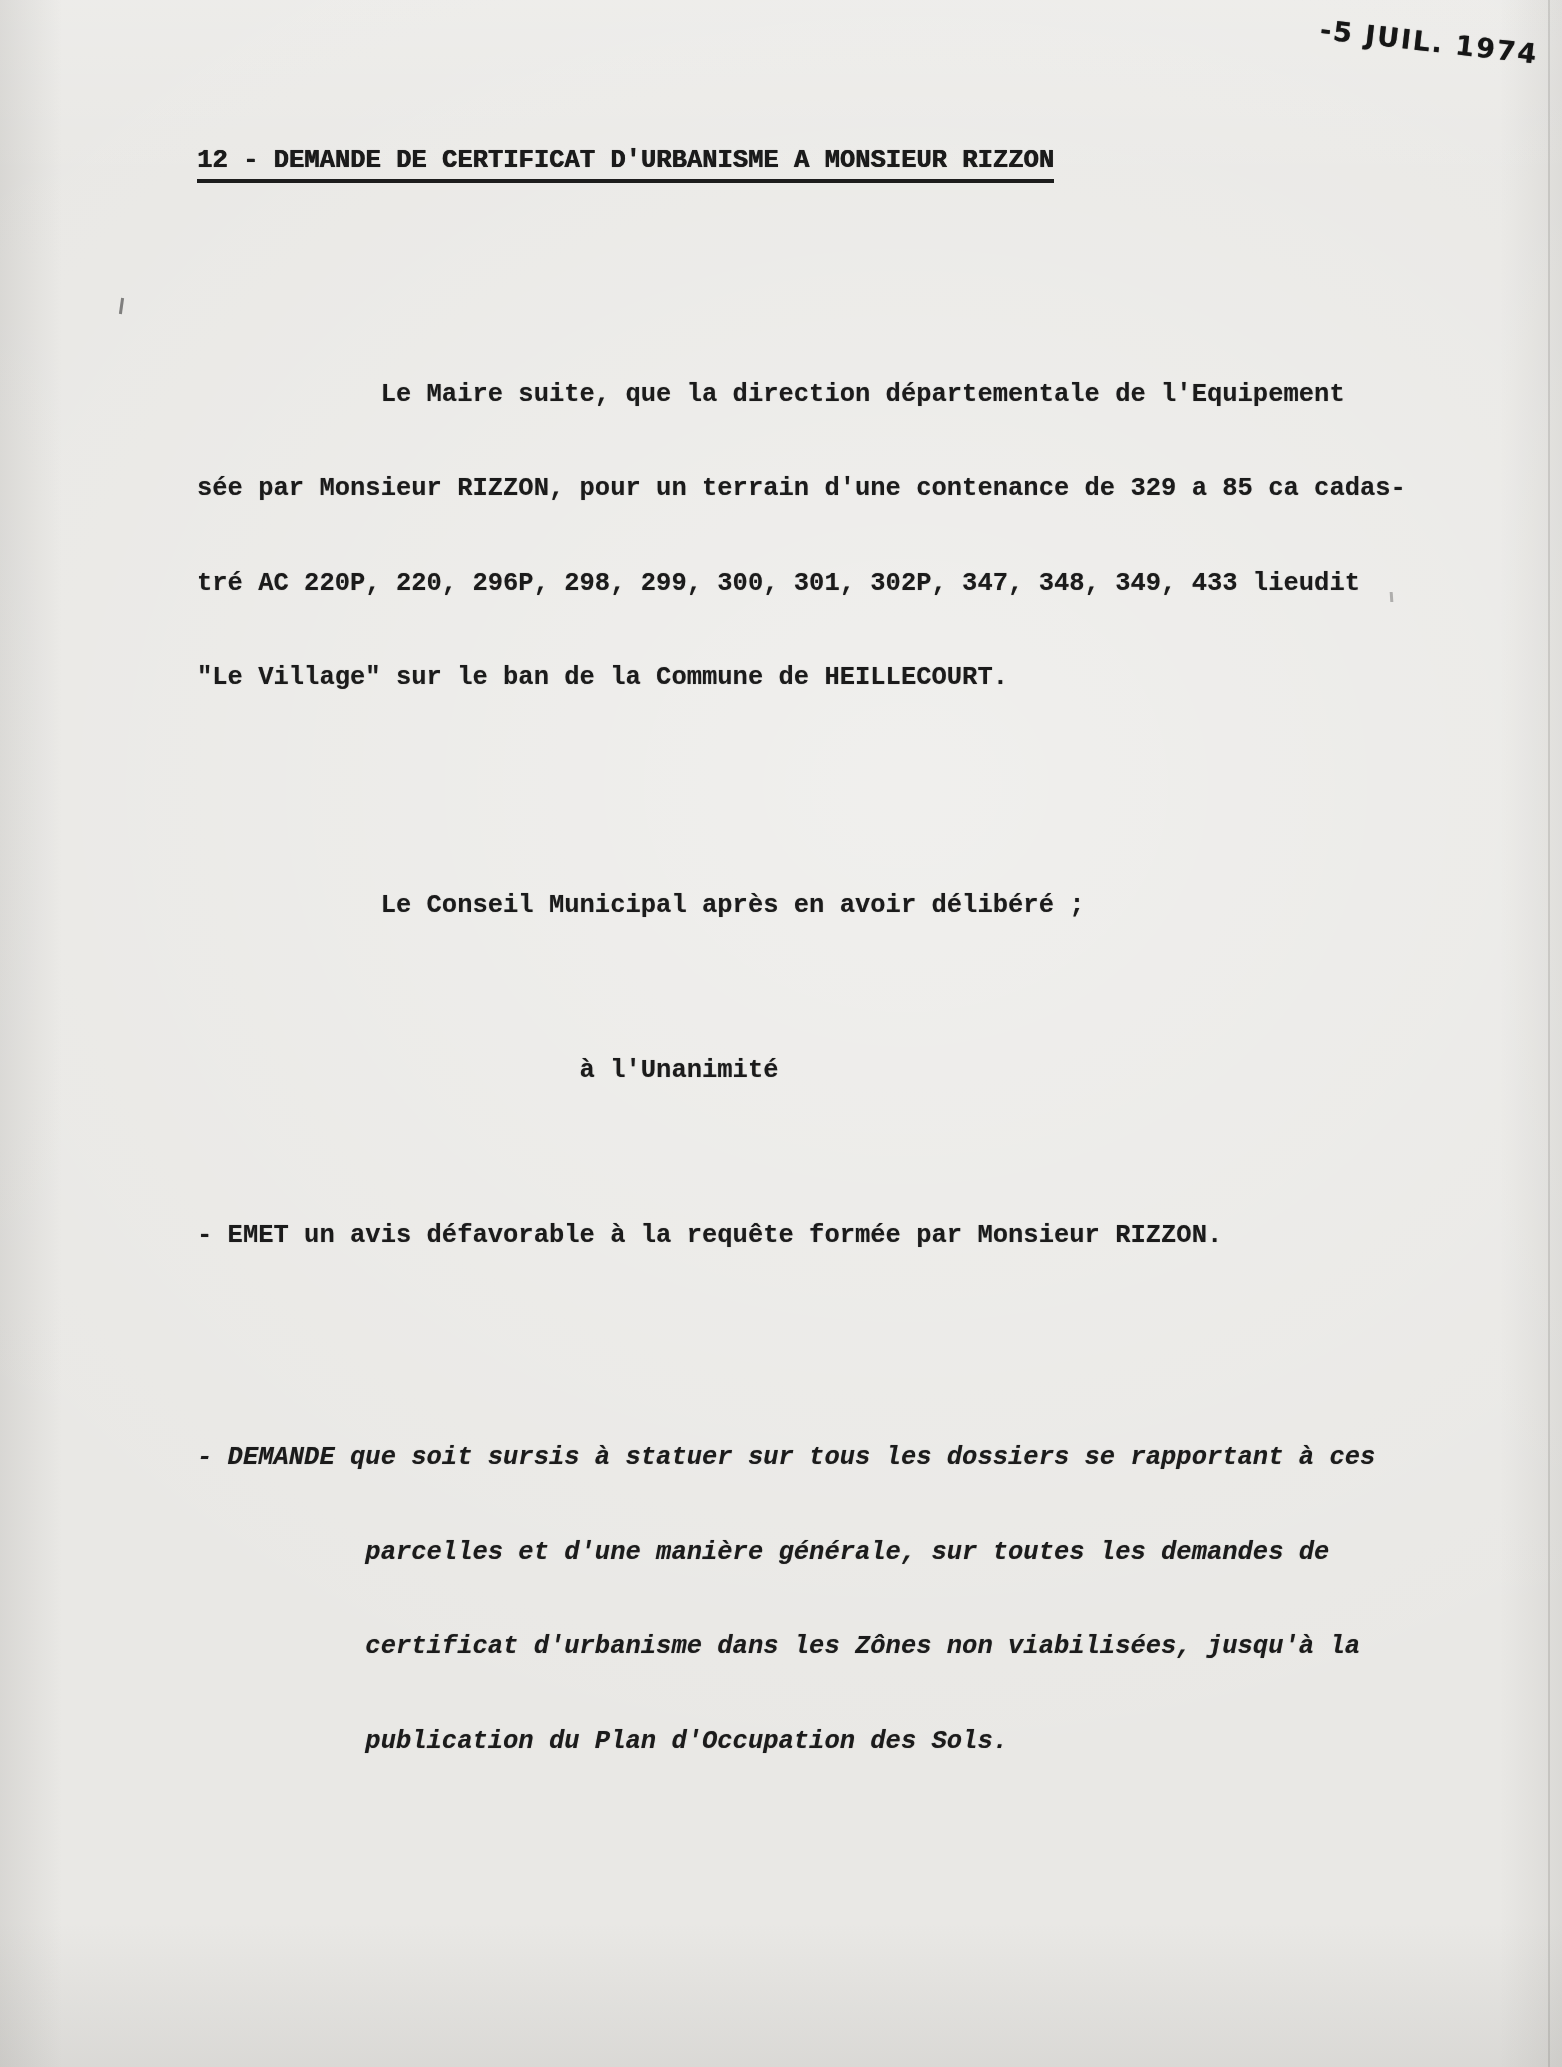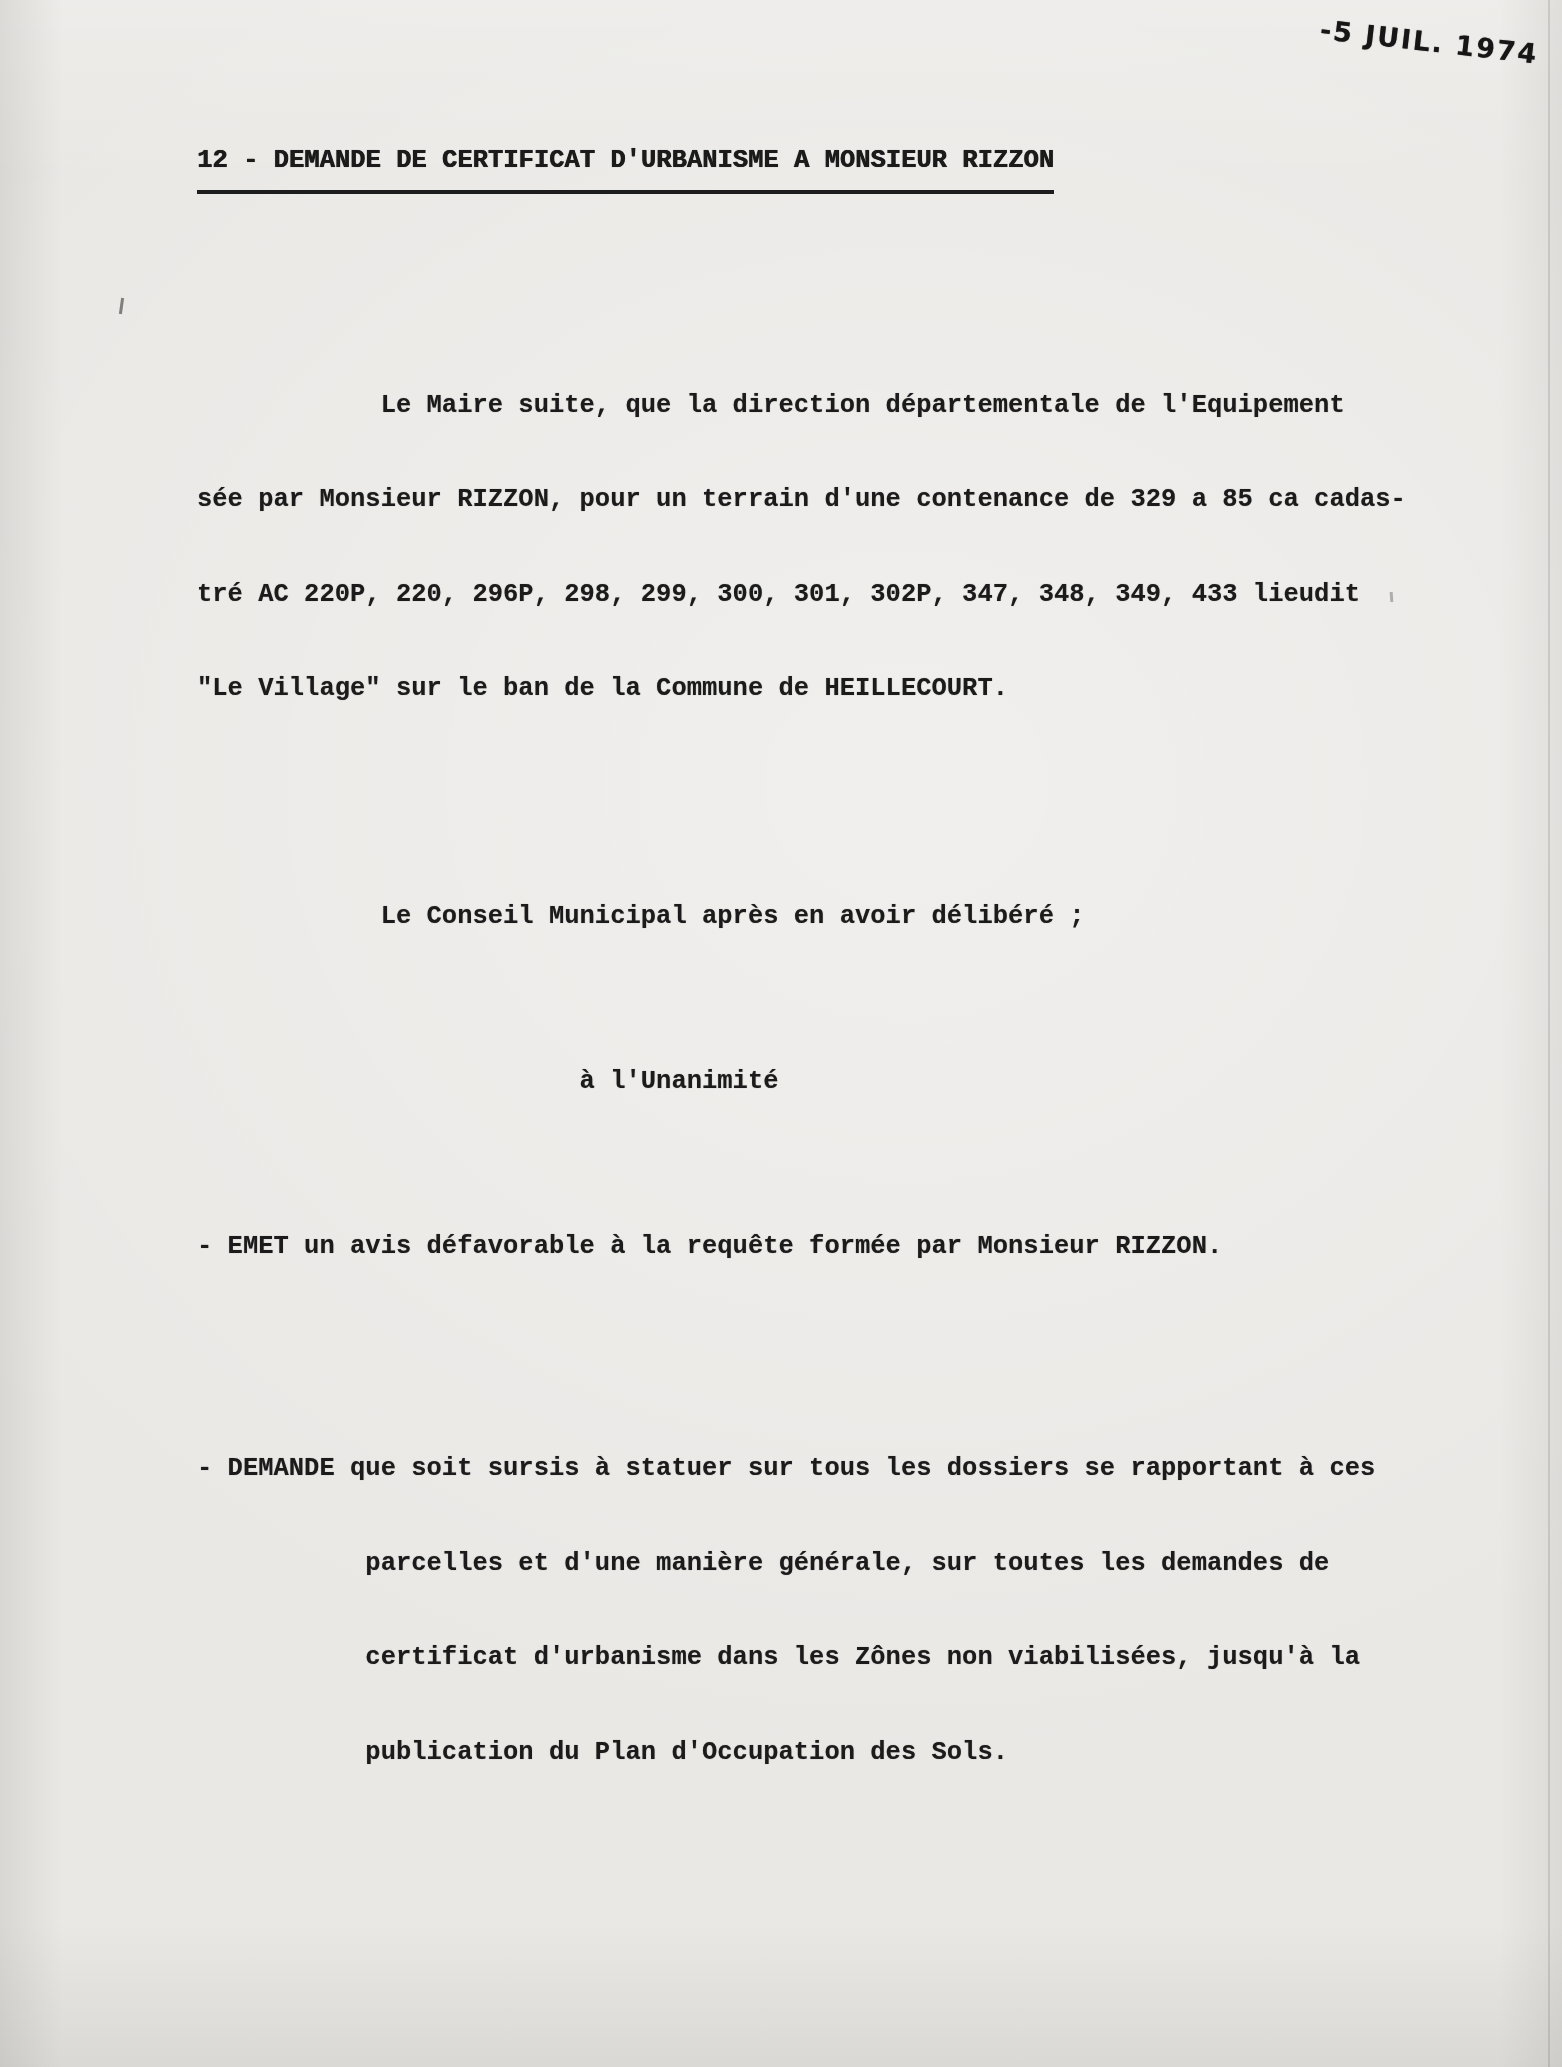--- a/index.html
+++ b/index.html
@@ -36,26 +36,26 @@
   .doc{
     position:absolute;left:197px;top:50px;right:60px;
     font-size:25.5px;line-height:31.5px;font-weight:700;
     color:#1b1b1b;
     text-shadow:0 0 1px rgba(22,22,22,.42);
     white-space:pre;
   }
   .blk{margin-top:39px;}
   .blk.first{margin-top:0;}
   .g38{margin-top:38px;}
-  .g33{margin-top:33px;}
+  .g33{margin-top:33px;font-style:italic;}
   .line{min-height:31.5px;}
   .hu{ 
     display:inline-block;
     border-bottom:4px solid #1d1d1d;
-    padding-bottom:14px;
+    padding-bottom:3px;
     text-shadow:.6px 0 0 currentColor, 0 0 1px rgba(22,22,22,.45);
   }
 </style>
 </head>
 <body>
 
 <div class="page">
 
   <div class="stamp">-5 JUIL. 1974</div>
 

